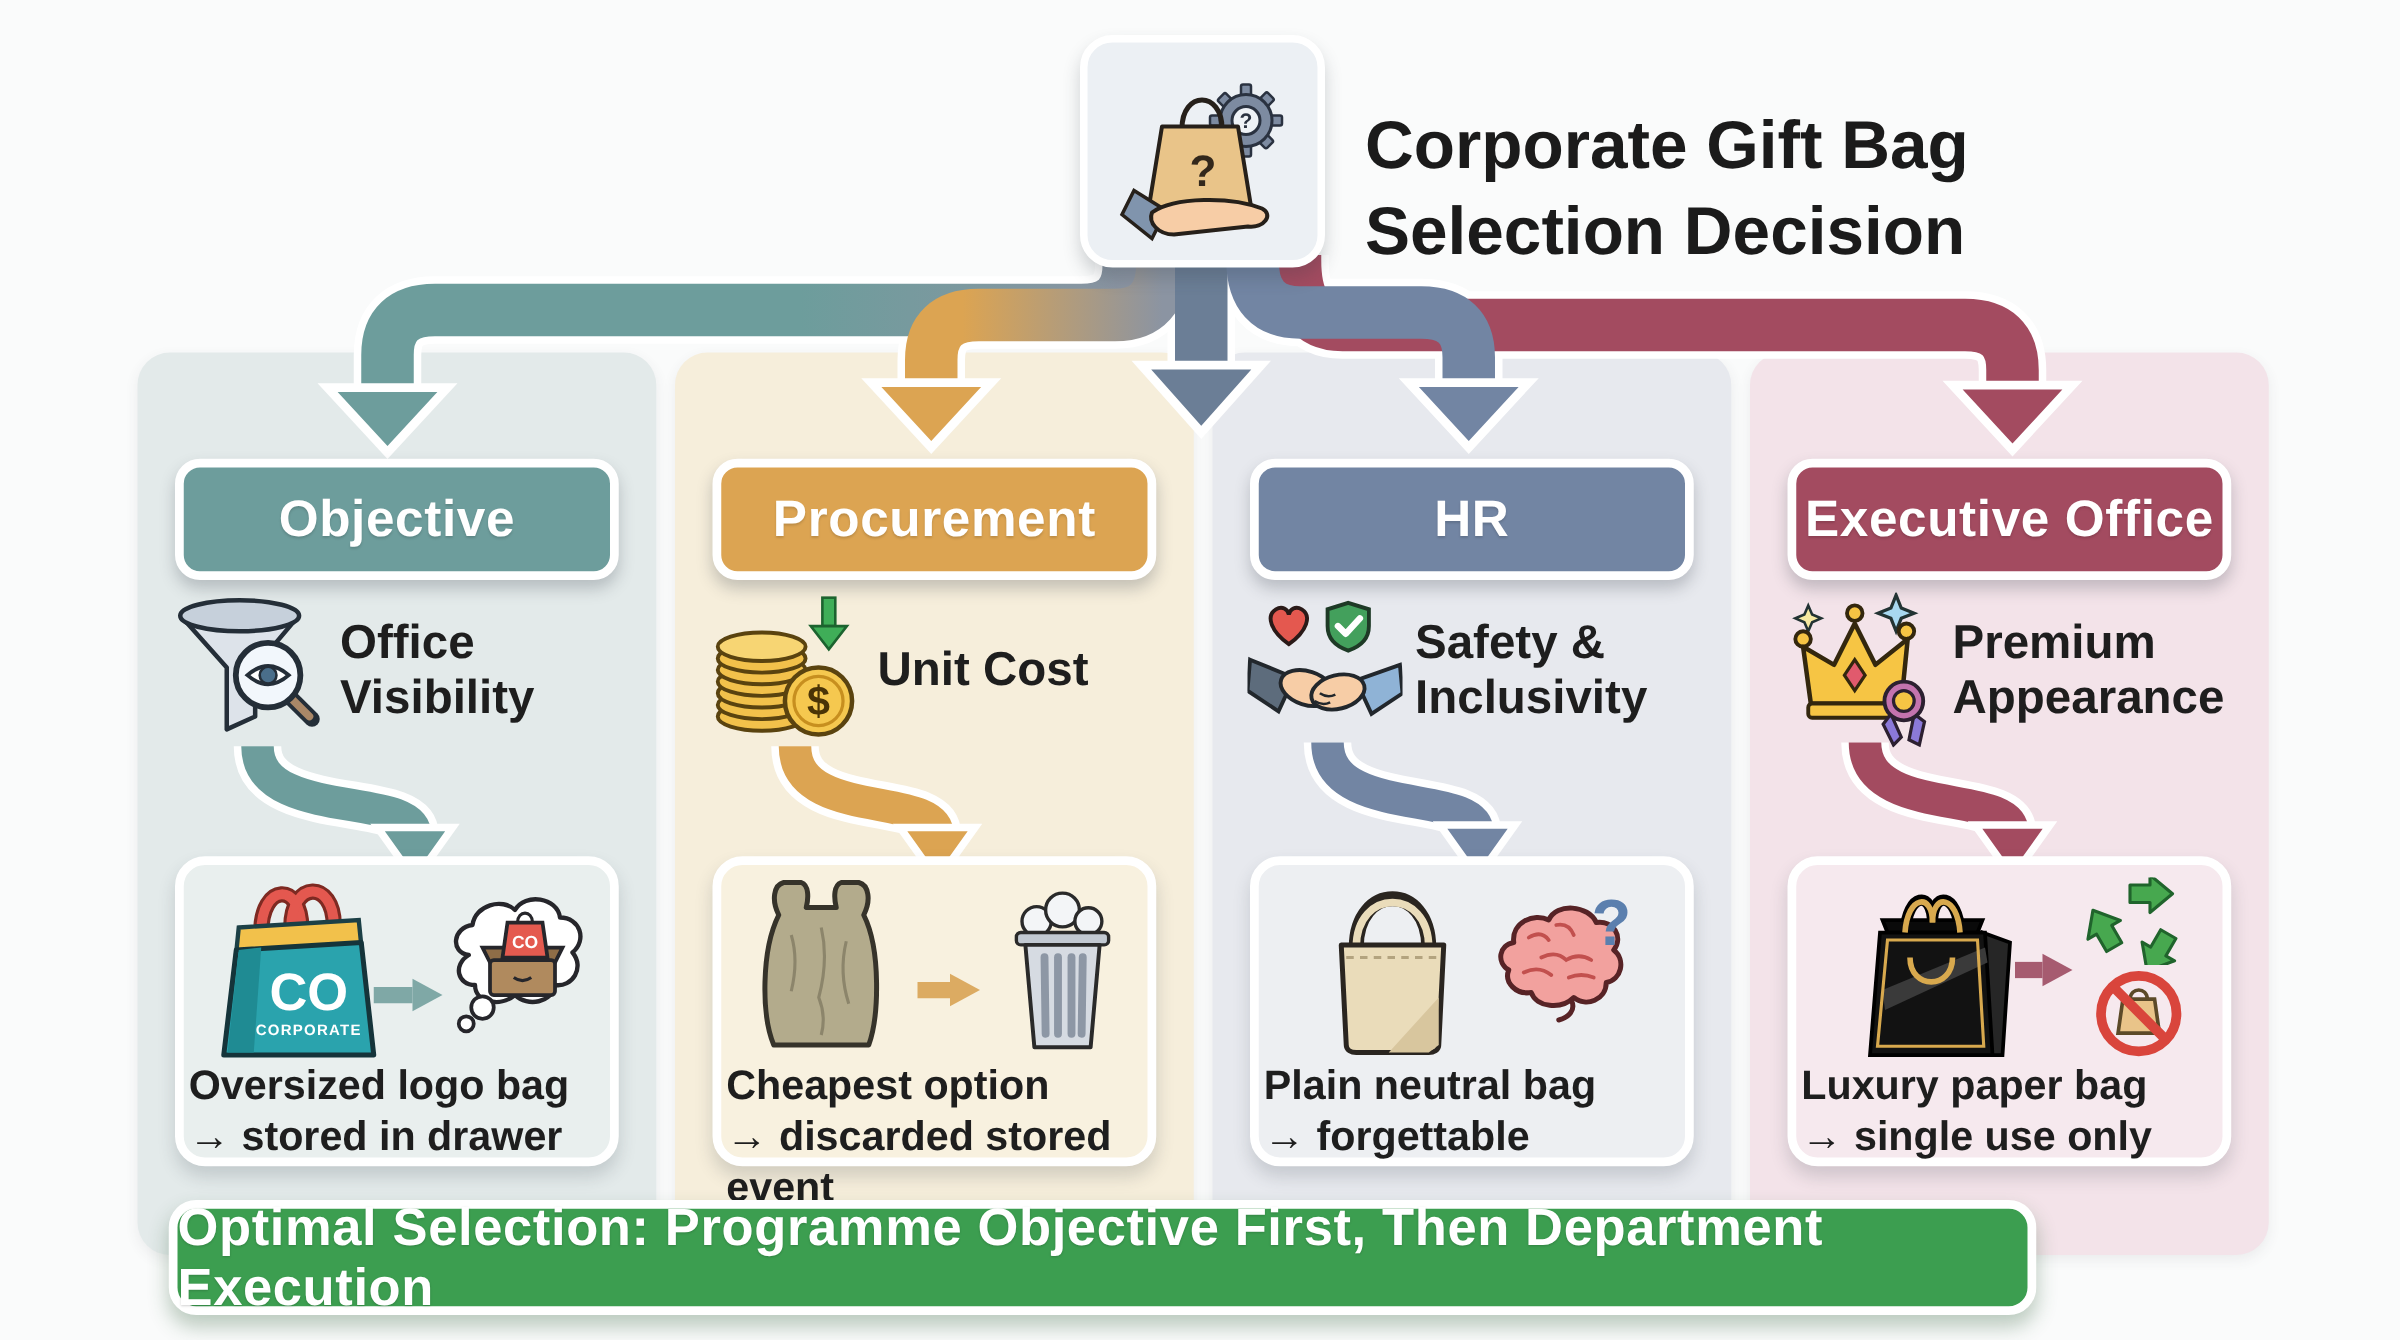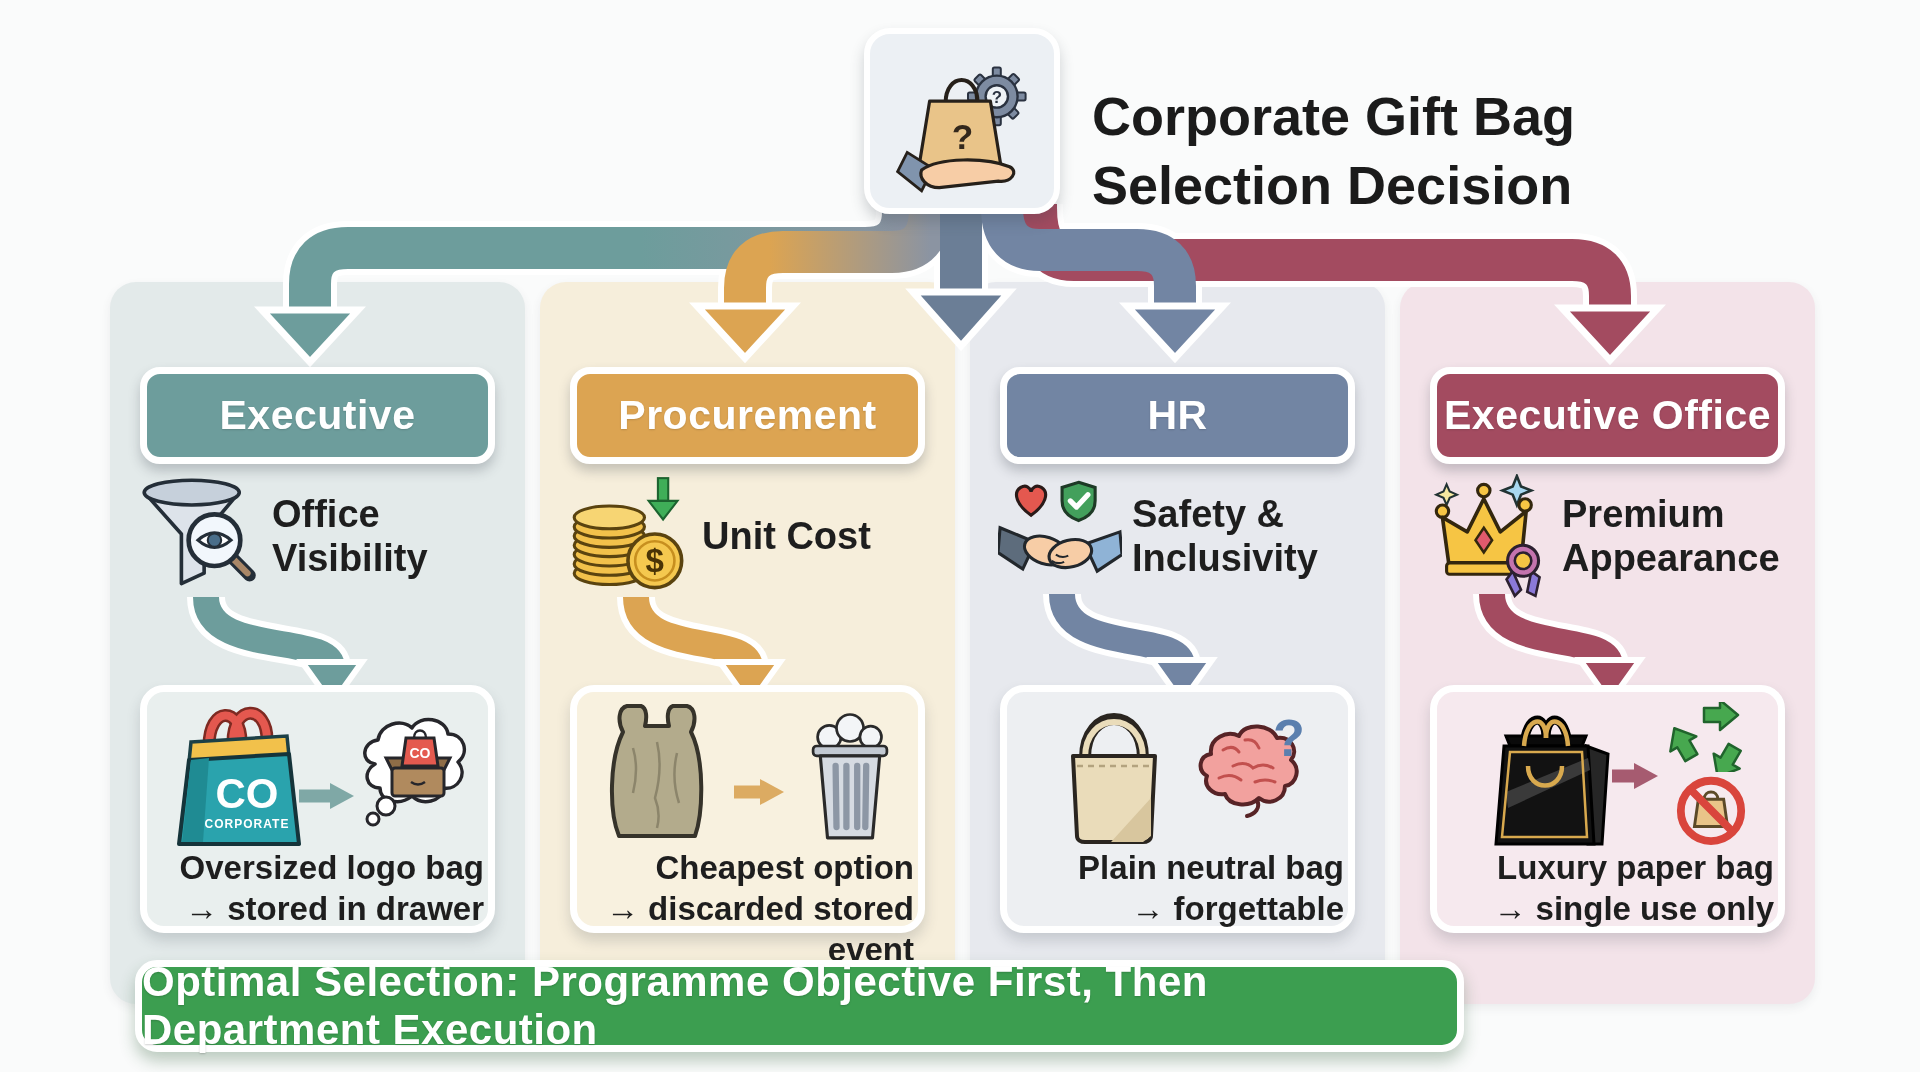--- a/index.html
+++ b/index.html
@@ -14,31 +14,31 @@
        border-radius:20px;box-sizing:border-box;display:flex;align-items:center;justify-content:center;
        color:#fff;font-size:41px;font-weight:bold;letter-spacing:.5px;z-index:3;
        box-shadow:0 7px 12px rgba(50,60,70,.25);text-shadow:0 1px 2px rgba(0,0,0,.15);}
   .crit-ic{position:absolute;left:28px;top:192px;width:124px;height:124px;z-index:3;}
   .crit-lb{position:absolute;left:162px;top:192px;width:246px;height:124px;z-index:3;
            display:flex;flex-direction:column;justify-content:center;
            font-size:38px;font-weight:bold;color:#1e1e1e;line-height:1.16;}
   .obox{position:absolute;left:30px;top:403px;width:355px;height:248px;border:7px solid #fff;
         border-radius:24px;box-sizing:border-box;z-index:3;
         box-shadow:0 8px 14px rgba(50,60,70,.18);}
-  .cap{position:absolute;left:4px;right:4px;top:156px;text-align:right;font-size:33px;
+  .cap{position:absolute;left:4px;right:4px;top:156px;text-align:left;font-size:33px;
        font-weight:bold;color:#1e1e1e;line-height:1.24;}
   .oic{position:absolute;z-index:2;}
   
   .rootcard{position:absolute;left:864px;top:28px;width:196px;height:186px;background:#ecf0f4;
             border:6px solid #fff;border-radius:26px;box-sizing:border-box;z-index:3;
             box-shadow:0 8px 14px rgba(50,60,70,.22);}
   .title{position:absolute;left:1092px;top:82px;font-size:54px;font-weight:bold;color:#1b1b1b;
          line-height:1.28;z-index:3;}
   
-  .banner{position:absolute;left:135px;top:960px;width:1329px;height:92px;border:7px solid #fff;
+  .banner{position:absolute;left:135px;top:960px;width:1494px;height:92px;border:7px solid #fff;
           border-radius:22px;box-sizing:border-box;display:flex;align-items:center;justify-content:center;
           color:#fff;font-size:42px;font-weight:bold;z-index:4;letter-spacing:.5px;
           box-shadow:0 9px 16px rgba(40,90,50,.3);text-shadow:0 1px 2px rgba(0,0,0,.18);}
   svg text{font-family:"Liberation Sans","DejaVu Sans",sans-serif;}
   .arrowlayer{position:absolute;left:0;top:0;z-index:2;}
 </style>
 </head>
 <body>
 
 <div class="stage">
@@ -136,21 +136,21 @@
     </svg>
   </div>
 
   <div class="title">
     <div>Corporate Gift Bag</div>
     <div>Selection Decision</div>
   </div>
 
   <div class="abs" style="left:110px;top:282px;width:415px;height:722px;z-index:3">
     <div class="hdr" style="background: rgb(109, 157, 156);">
-      <span>Executive</span>
+      <span>Objective</span>
     </div>
     <svg class="crit-ic" viewBox="0 0 120 120">
       <path d="M 8 20 L 96 20 L 64 58 L 64 96 L 42 106 L 42 58 Z" fill="#dde3ea" stroke="#242e38" stroke-width="3.5" stroke-linejoin="round"></path>
       <ellipse cx="52" cy="18" rx="46" ry="12" fill="#c6d0db" stroke="#242e38" stroke-width="3.5"></ellipse>
       <line x1="92" y1="82" x2="108" y2="98" stroke="#242e38" stroke-width="12" stroke-linecap="round"></line>
       <line x1="92" y1="82" x2="106" y2="96" stroke="#a98767" stroke-width="6" stroke-linecap="round"></line>
       <circle cx="74" cy="64" r="25" fill="#f2f7fc" stroke="#242e38" stroke-width="4.5"></circle>
       <path d="M 58 64 Q 74 50 90 64 Q 74 78 58 64 Z" fill="#fff" stroke="#242e38" stroke-width="3"></path>
       <circle cx="74" cy="64" r="6.5" fill="#4a6e8a" stroke="#242e38" stroke-width="2"></circle>
     </svg>

